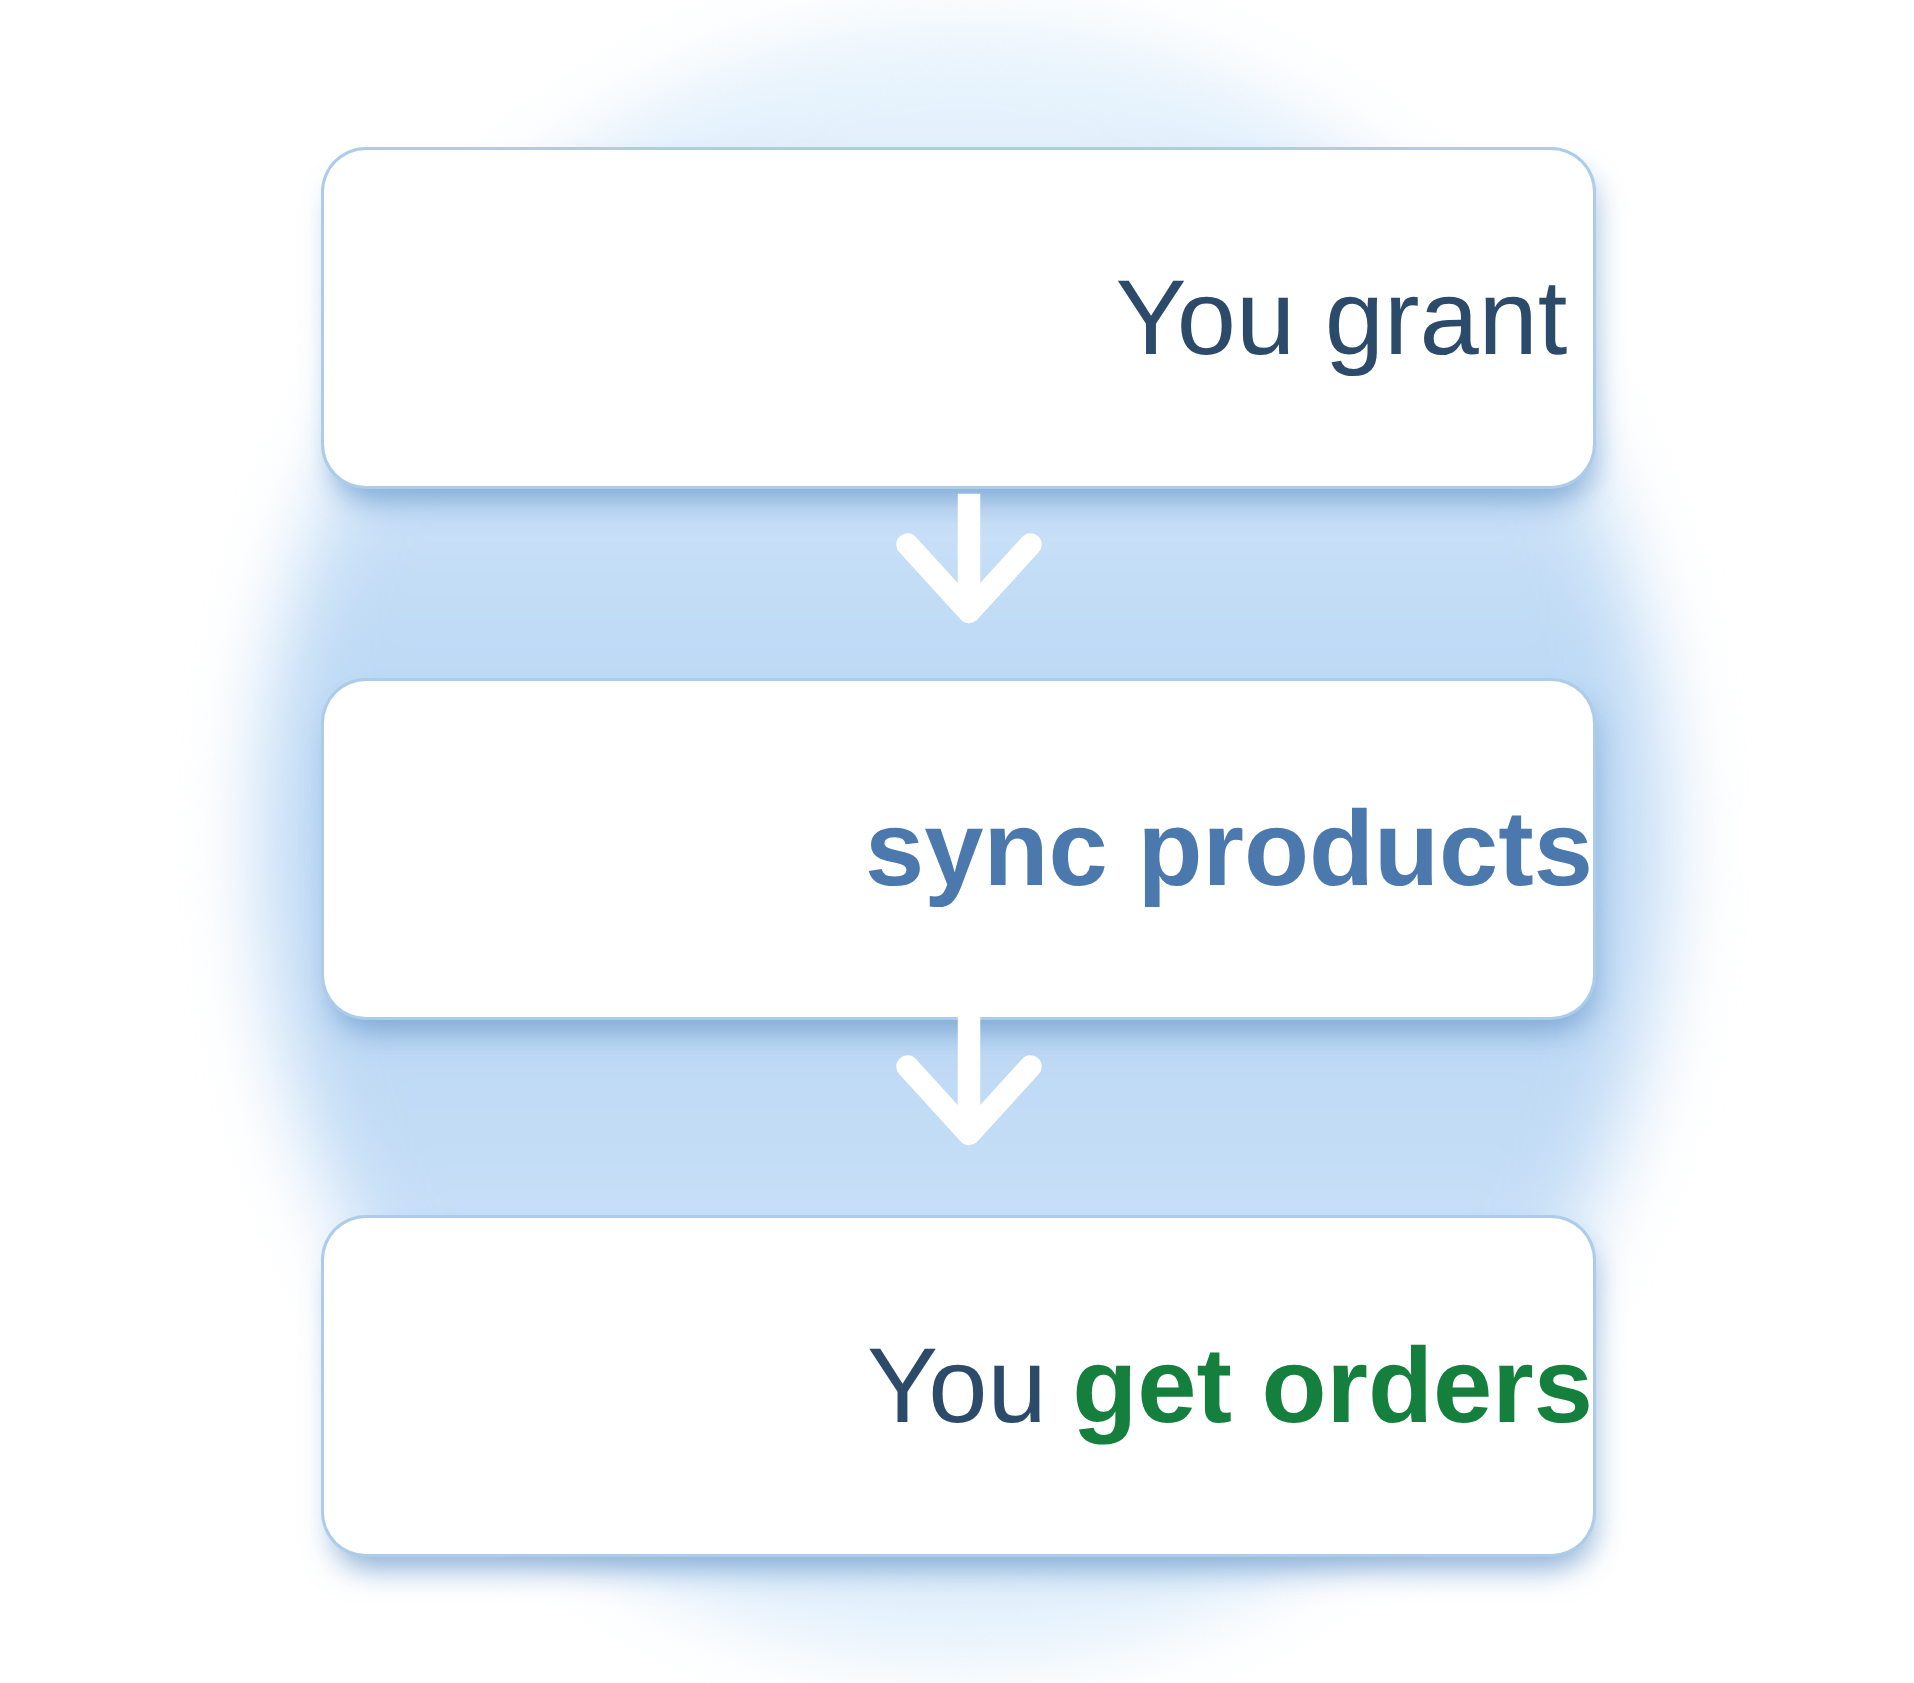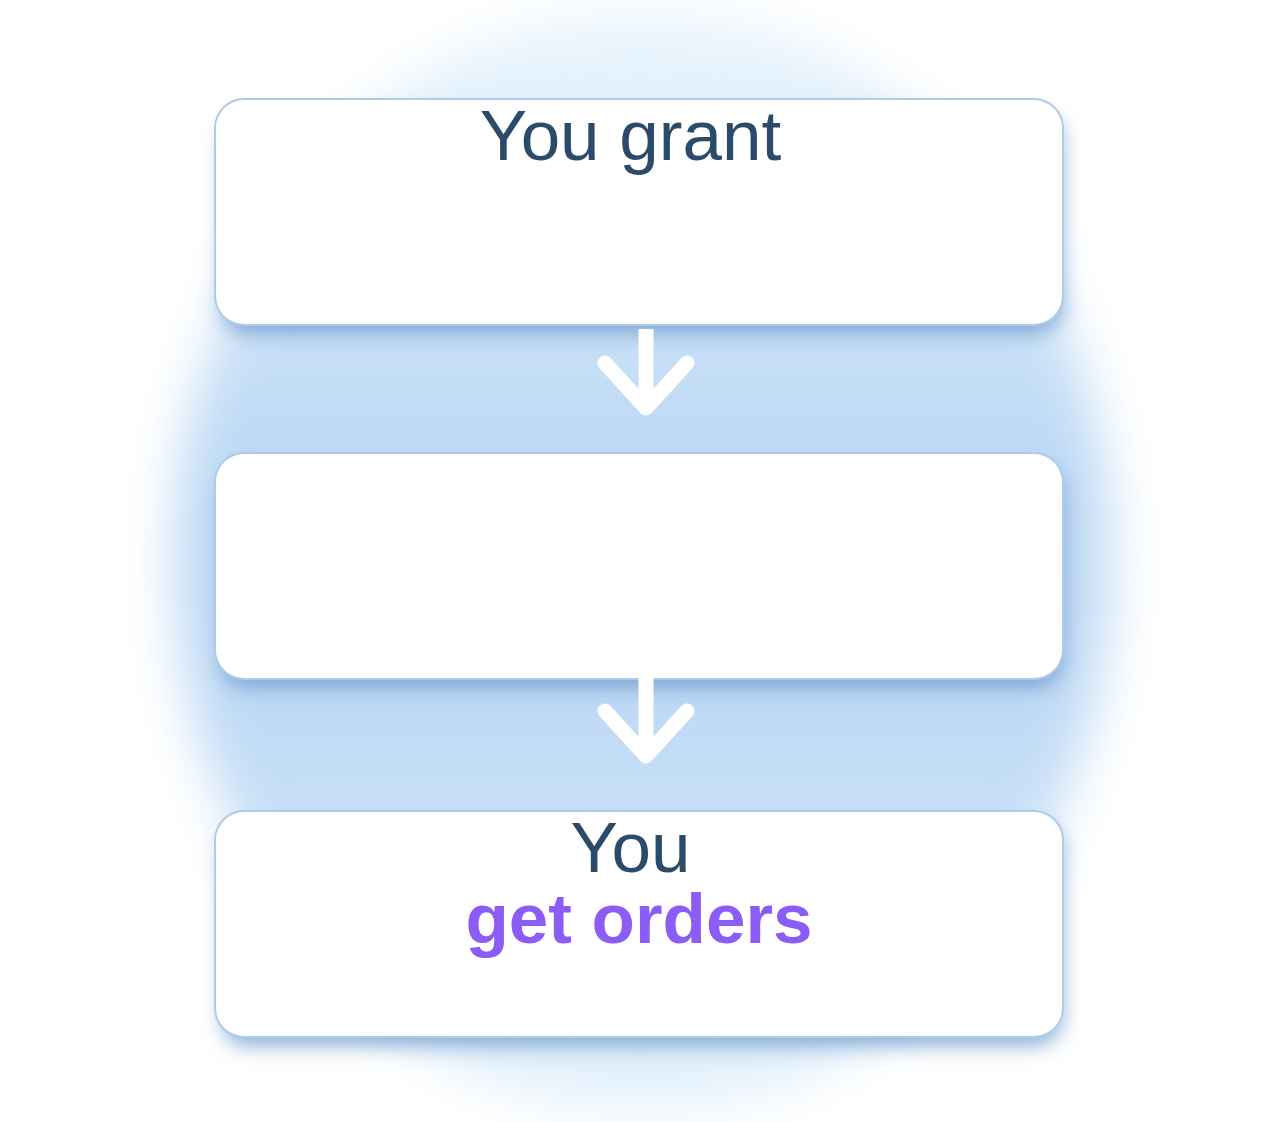--- a/index.html
+++ b/index.html
@@ -40,28 +40,27 @@
     position: absolute;
     left: 214px;
     width: 850px;
     height: 228px;
     background: #ffffff;
     border: 2px solid rgba(104, 162, 216, 0.55);
     border-radius: 30px;
     box-sizing: border-box;
     display: flex;
     align-items: center;
-    justify-content: flex-start;
+    justify-content: flex-end;
     box-shadow:
       0 16px 22px -10px rgba(110, 155, 205, 0.70),
       7px 9px 16px -4px rgba(110, 155, 205, 0.35);
     font-size: 71px;
     line-height: 1;
     white-space: nowrap;
-    flex-direction: column;
   }
 
   .step-card.pos-1 { top: 98px;  }
   .step-card.pos-2 { top: 452px; }
   .step-card.pos-3 { top: 810px; }
 
   .step-prefix {
     color: #2c4a69;
     font-weight: 400;
     margin-right: 0.24em;
@@ -98,27 +97,28 @@
   </div>
 
   <div class="flow-arrow pos-1">
     <svg viewBox="0 0 100 90" fill="none" xmlns="http://www.w3.org/2000/svg">
       <line x1="50" y1="0" x2="50" y2="74" stroke="#ffffff" stroke-width="15"></line>
       <polyline points="9,34 50,79 91,34" stroke="#ffffff" stroke-width="15" stroke-linecap="round" stroke-linejoin="round" fill="none"></polyline>
     </svg>
   </div>
 
   <div class="step-card pos-2">
+    <span class="step-highlight" style="color: rgb(75, 120, 173);">sync products</span>
   </div>
 
   <div class="flow-arrow pos-2">
     <svg viewBox="0 0 100 90" fill="none" xmlns="http://www.w3.org/2000/svg">
       <line x1="50" y1="0" x2="50" y2="74" stroke="#ffffff" stroke-width="15"></line>
       <polyline points="9,34 50,79 91,34" stroke="#ffffff" stroke-width="15" stroke-linecap="round" stroke-linejoin="round" fill="none"></polyline>
     </svg>
   </div>
 
   <div class="step-card pos-3">
     <span class="step-prefix">You</span>
-    <span class="step-highlight" style="color: #8b5cf6;">get orders</span>
+    <span class="step-highlight" style="color: #15803d;">get orders</span>
   </div>
 
 </div>
 
 </body></html>

